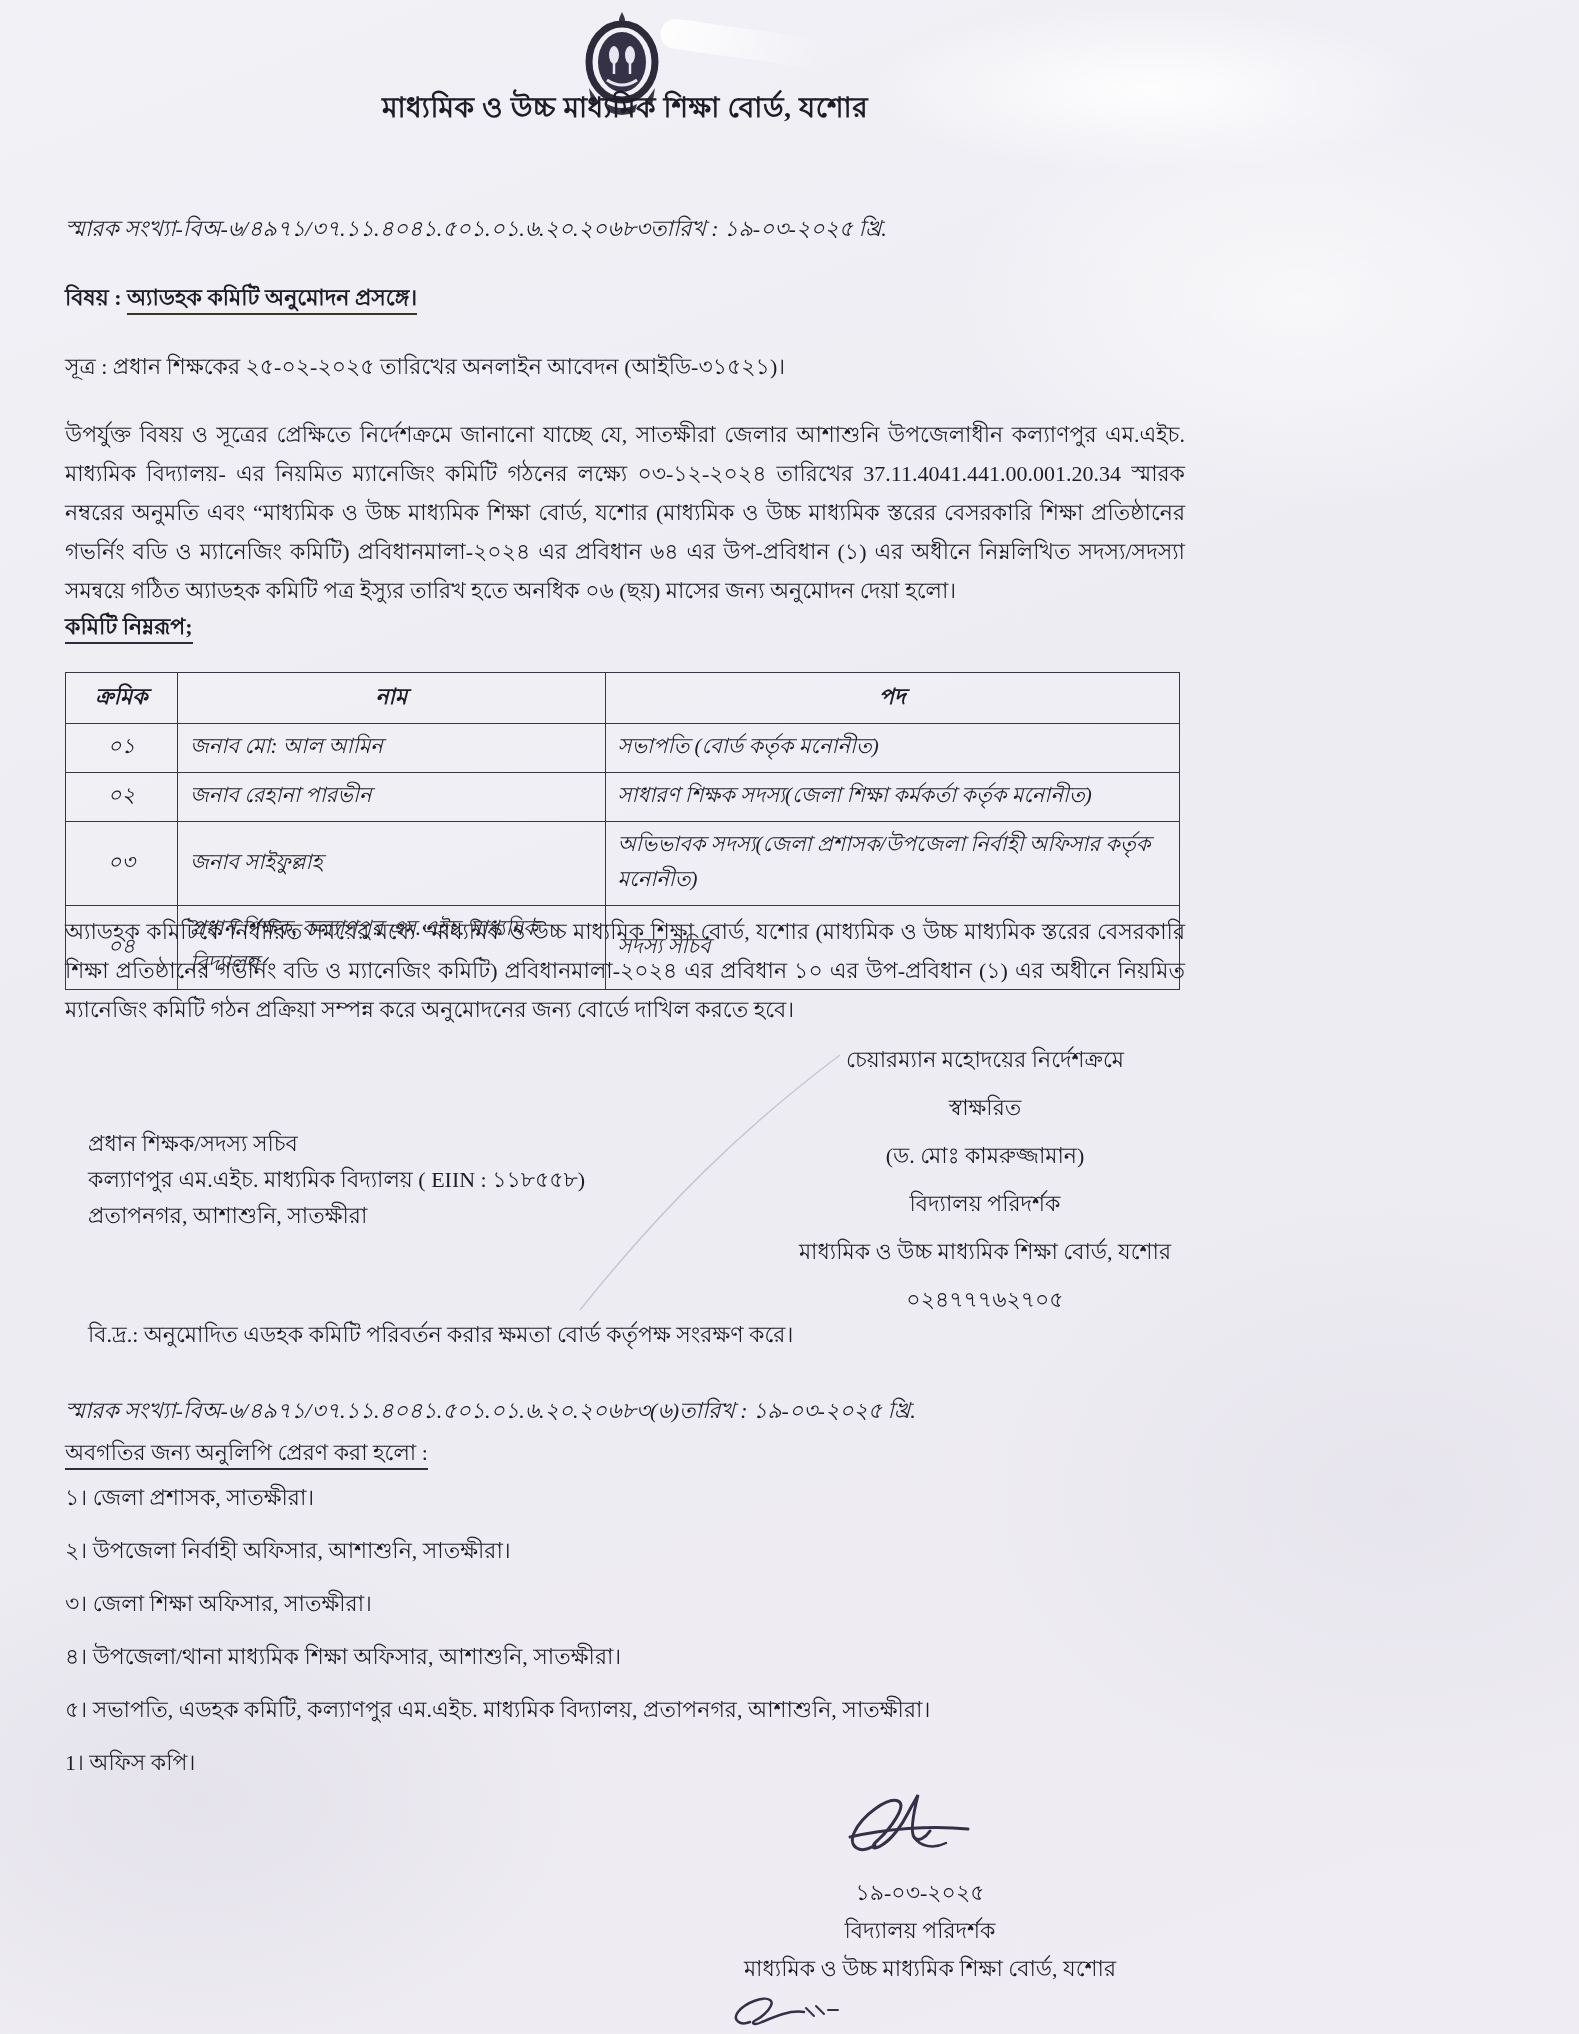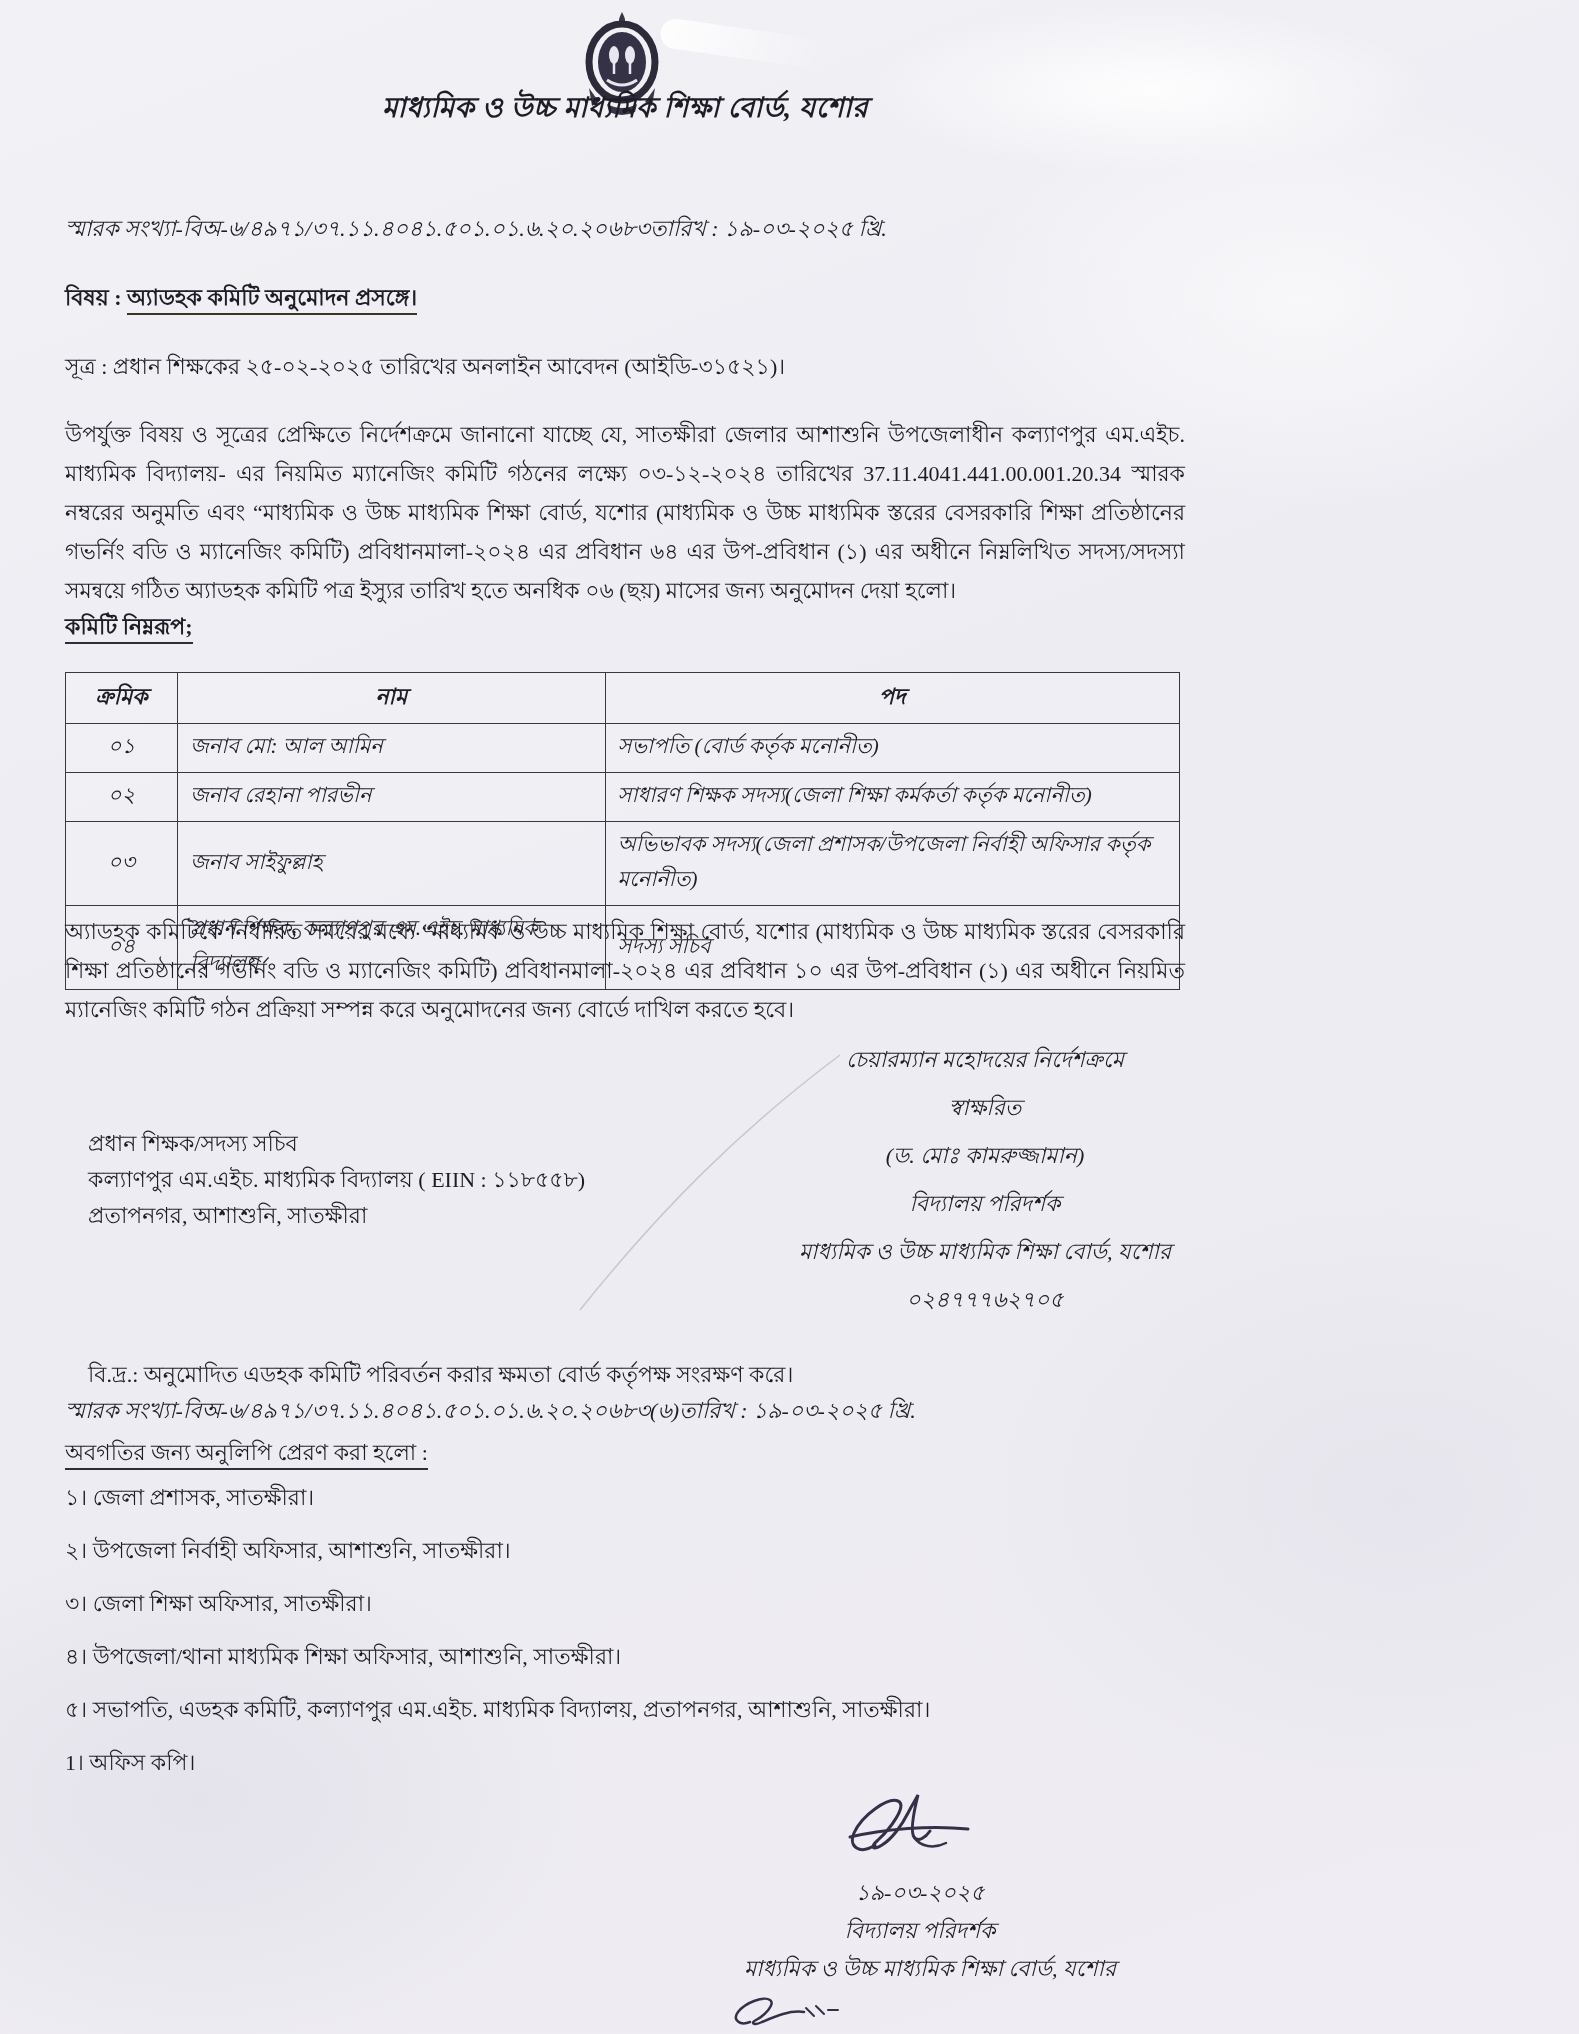--- a/index.html
+++ b/index.html
@@ -14,21 +14,21 @@
   .page{
     position:absolute;inset:0;
     background:
       radial-gradient(ellipse 400px 120px at 1150px 90px, rgba(255,255,255,.9), rgba(255,255,255,0) 70%),
       radial-gradient(ellipse 500px 300px at 1300px 300px, rgba(255,255,255,.55), rgba(255,255,255,0) 70%),
       radial-gradient(ellipse 600px 400px at 200px 1800px, rgba(210,206,220,.35), rgba(255,255,255,0) 70%),
       radial-gradient(ellipse 700px 500px at 1400px 1500px, rgba(214,211,224,.3), rgba(255,255,255,0) 70%),
       linear-gradient(160deg,#f2f1f6 0%,#edecf2 45%,#efedf3 100%);
   }
   .abs{position:absolute;}
-  .center{text-align:center;font-style:italic;}
+  .center{text-align:center;}
   .content-w{left:65px;width:1120px;}
   .bn{font-size:22px;line-height:1.35;}
   .row-flex{display:flex;justify-content:flex-start;align-items:baseline;font-style:italic;}
   .justify{text-align:justify;line-height:39px;}
   .uline{border-bottom:2px solid #3c3526;padding-bottom:3px;}
   .uline2{border-bottom:2.5px solid #302c3a;padding-bottom:3px;}
 
   .org-title{font-size:28px;font-weight:bold;letter-spacing:.5px;}
   .website{font-size:25px;font-weight:bold;font-family:"Liberation Serif","DejaVu Serif",serif;}
 
@@ -147,21 +147,21 @@
   <svg class="abs" style="top:1050px;left:540px;" width="320" height="280" viewBox="0 0 320 280">
     <path d="M300 5 C200 80 120 160 40 260" stroke="#c9c5d4" stroke-width="1.5" fill="none"></path>
   </svg>
 
   <div class="abs addr-block" style="top:1126px;left:88px;width:620px;">
     <div>প্রধান শিক্ষক/সদস্য সচিব</div>
     <div>কল্যাণপুর এম.এইচ. মাধ্যমিক বিদ্যালয় ( EIIN : ১১৮৫৫৮)</div>
     <div>প্রতাপনগর, আশাশুনি, সাতক্ষীরা</div>
   </div>
 
-  <div class="abs bn" style="top:1360px;left:88px;width:1080px;">বি.দ্র.: অনুমোদিত এডহক কমিটি পরিবর্তন করার ক্ষমতা বোর্ড কর্তৃপক্ষ সংরক্ষণ করে।</div>
+  <div class="abs bn" style="top:1320px;left:88px;width:1080px;">বি.দ্র.: অনুমোদিত এডহক কমিটি পরিবর্তন করার ক্ষমতা বোর্ড কর্তৃপক্ষ সংরক্ষণ করে।</div>
 
   <div class="abs content-w row-flex bn" style="top:1396px;">
     <span>স্মারক সংখ্যা-বিঅ-৬/৪৯৭১/৩৭.১১.৪০৪১.৫০১.০১.৬.২০.২০৬৮৩(৬)</span>
     <span>তারিখ : ১৯-০৩-২০২৫ খ্রি.</span>
   </div>
 
   <div class="abs bn" style="top:1438px;left:65px;">
     <span class="uline2">অবগতির জন্য অনুলিপি প্রেরণ করা হলো :</span>
   </div>
 

